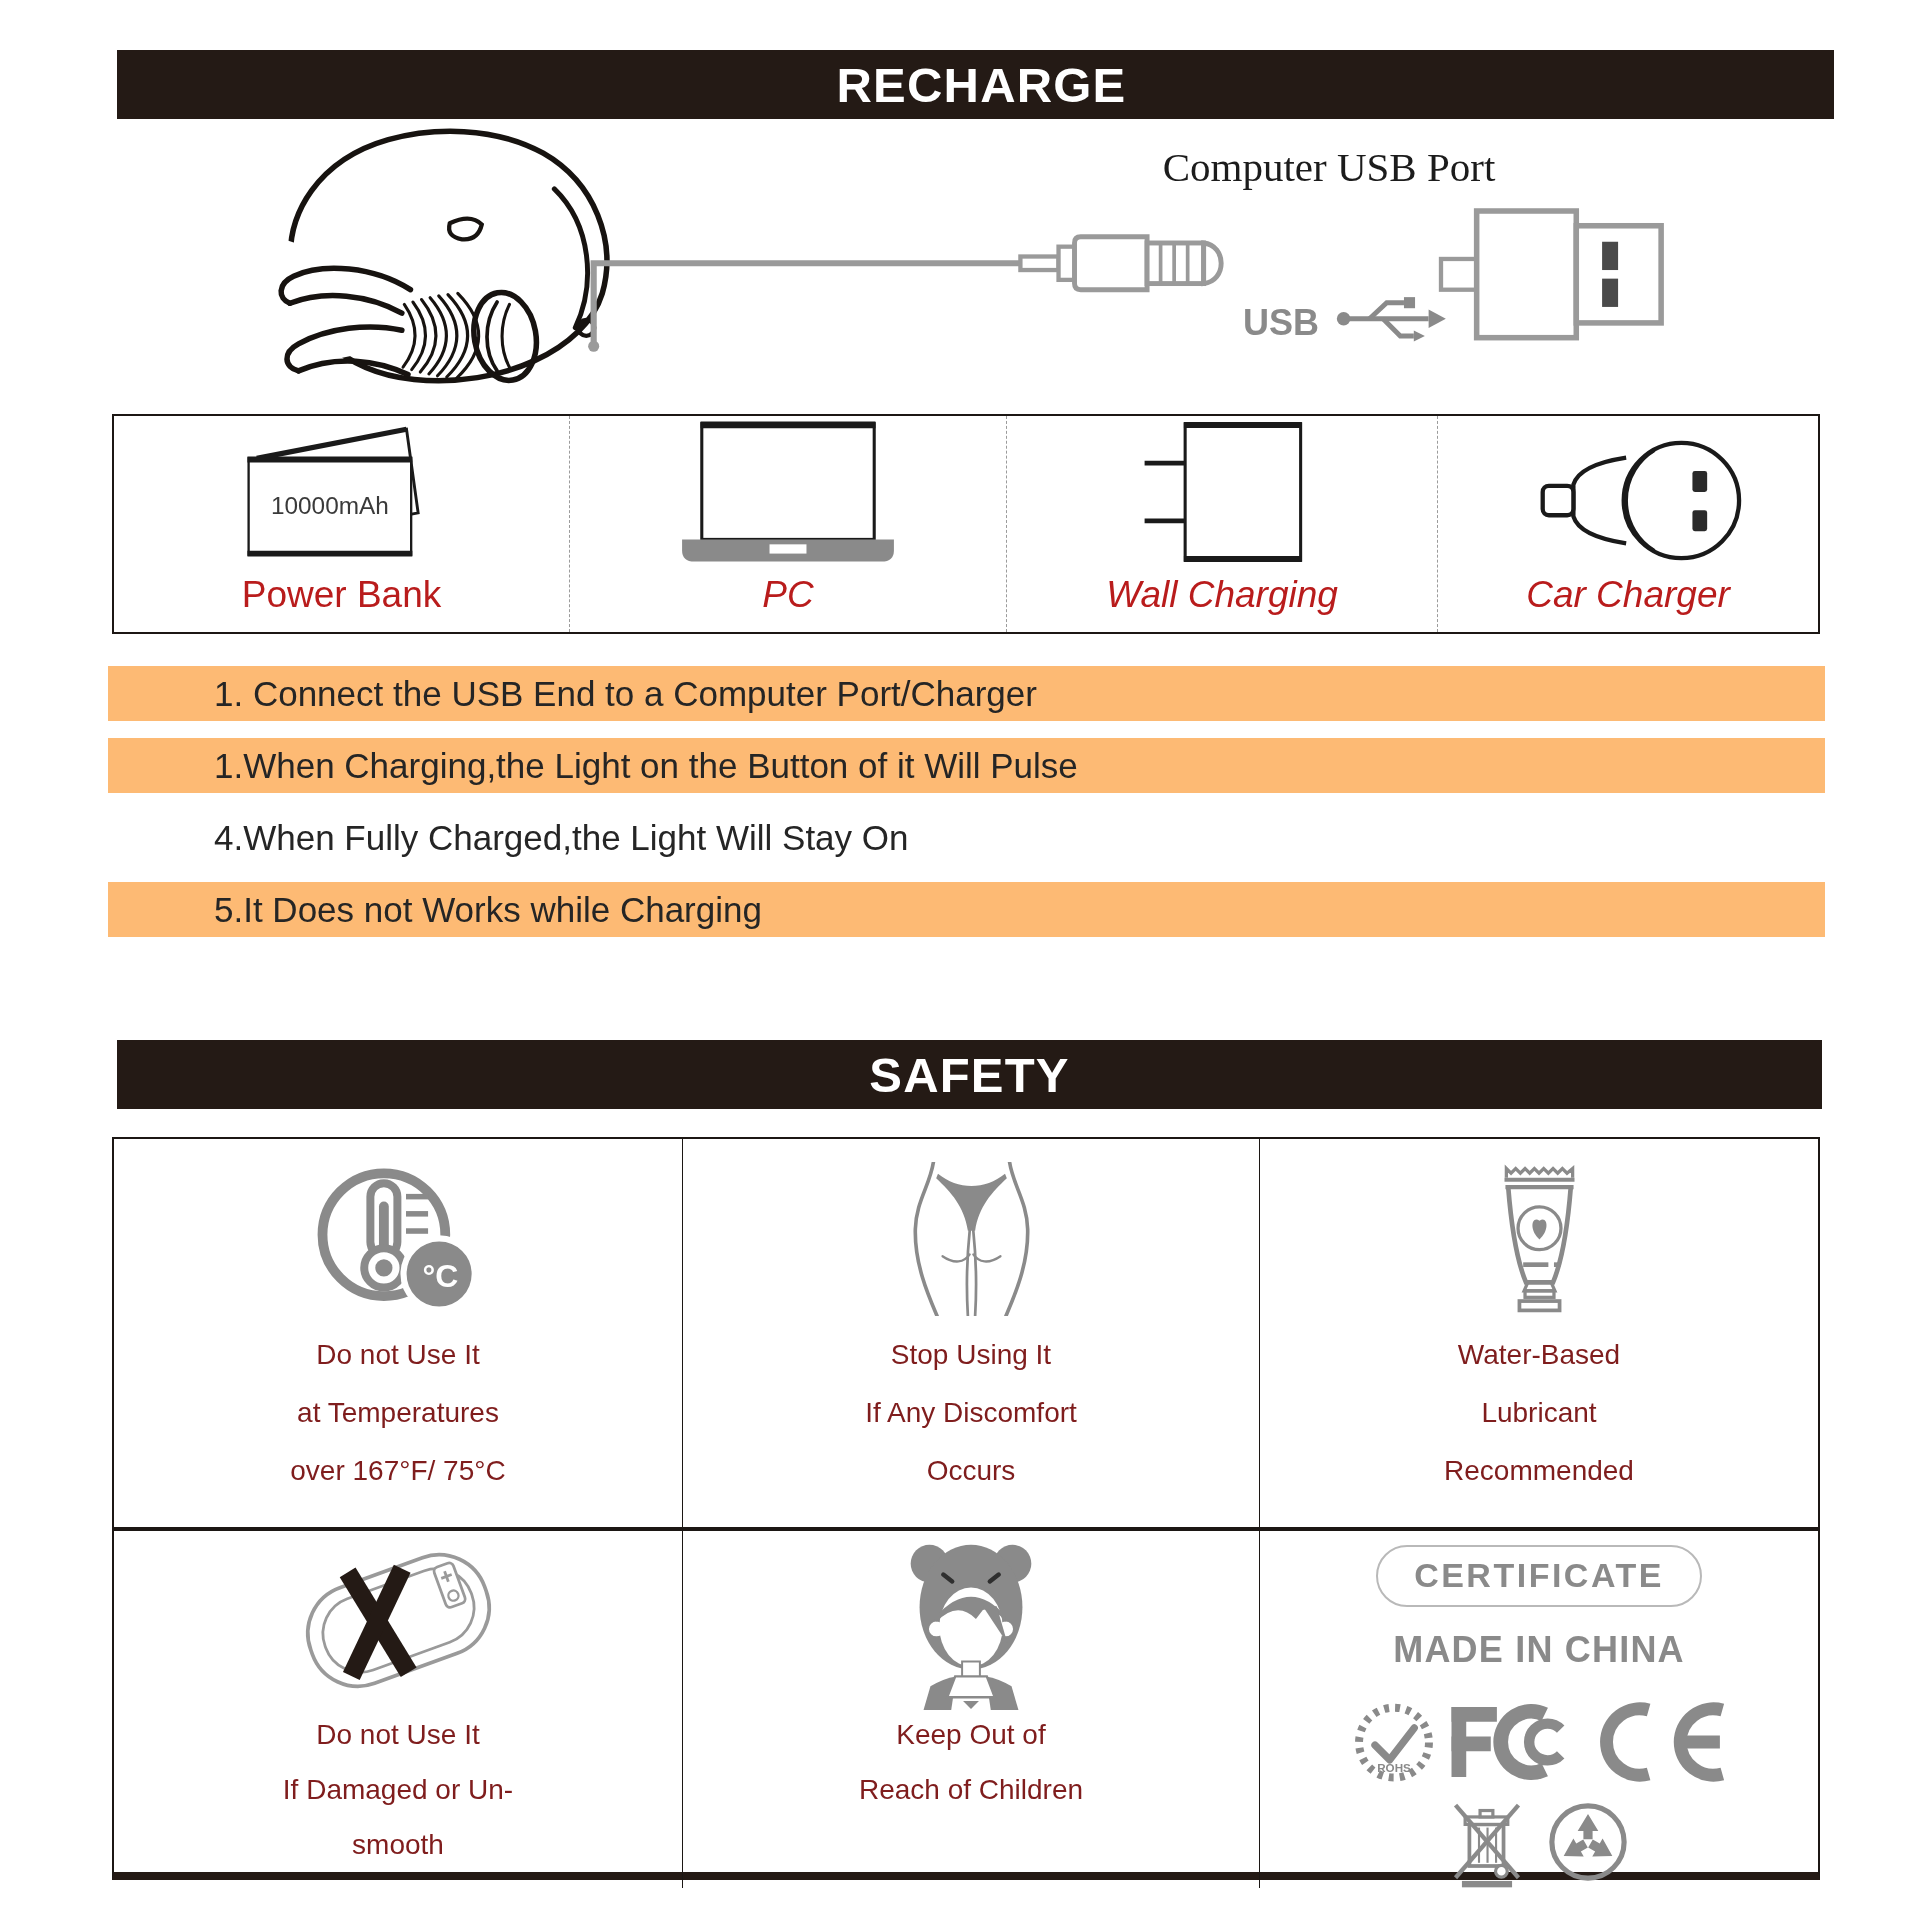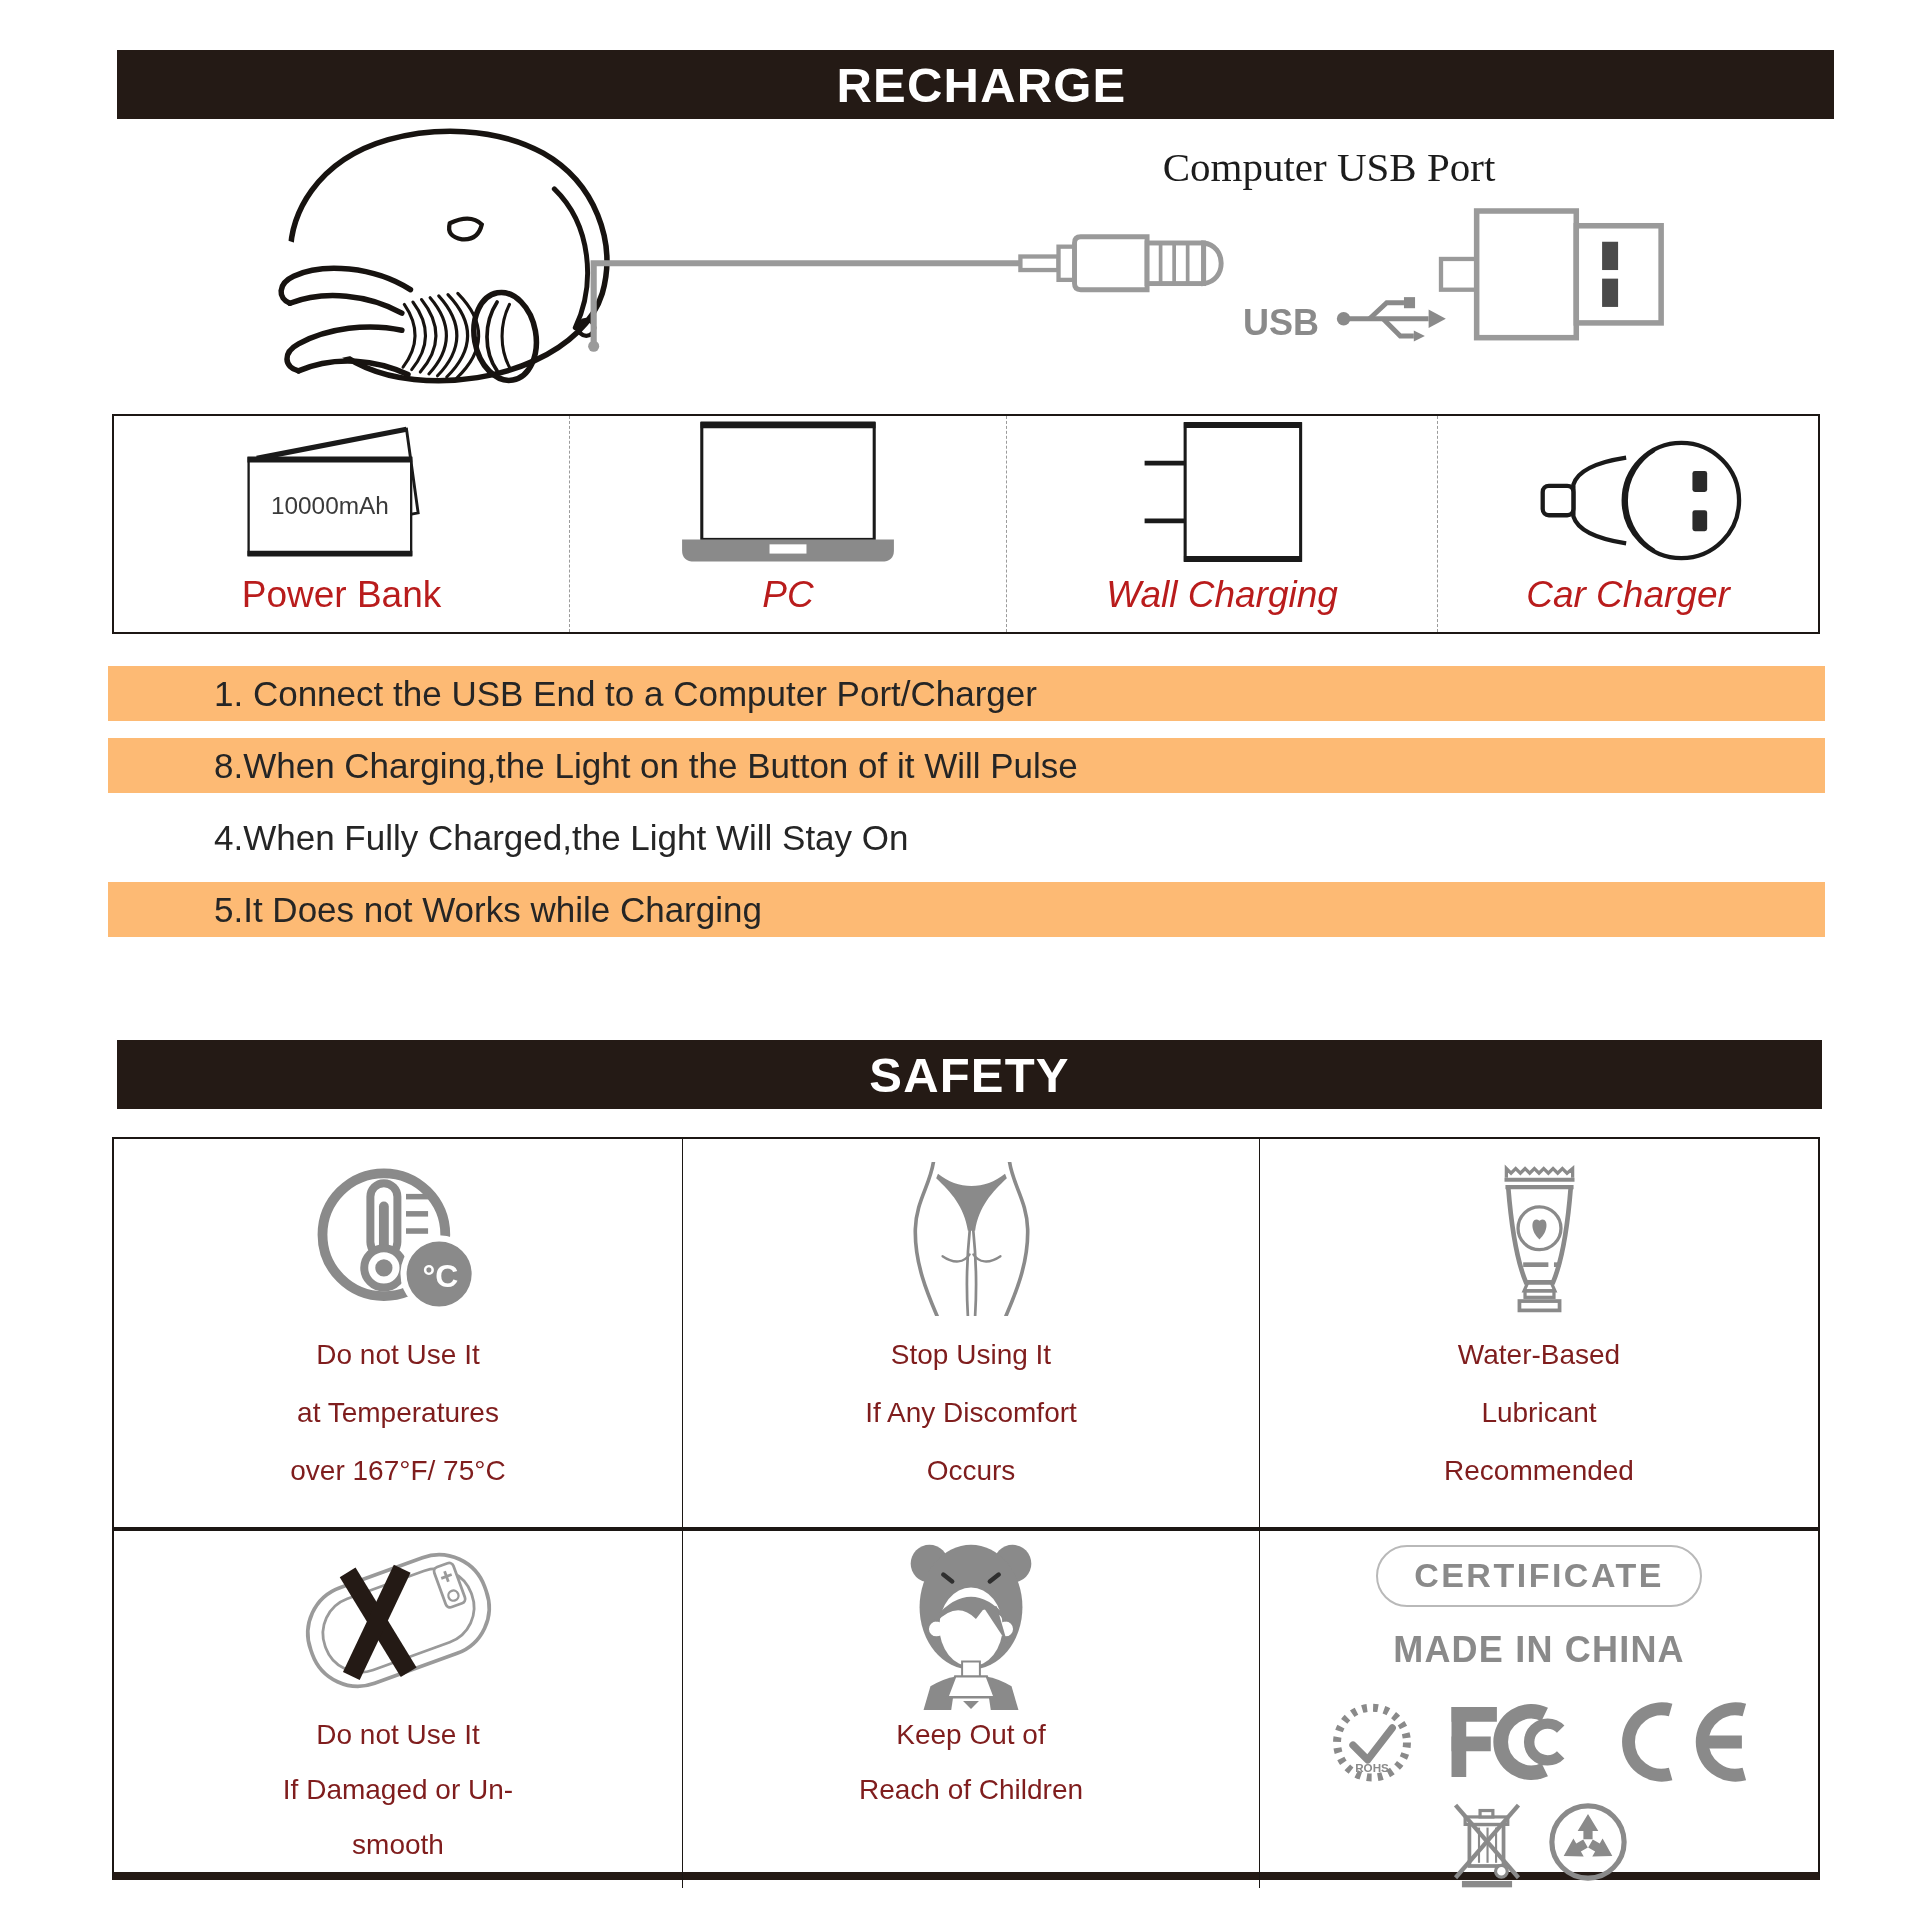--- a/index.html
+++ b/index.html
@@ -39,21 +39,21 @@
   .s-cell.row2{border-top:4.3px solid #1c1714;}
   .s-icon-r1{margin-top:23.4px;height:154px;display:flex;align-items:center;justify-content:center;}
   .s-icon-r2{margin-top:9.8px;height:160px;display:flex;align-items:center;justify-content:center;}
   .s-lines{margin-top:9.8px;text-align:center;font-size:28px;line-height:58px;color:#7f1d1d;}
   .s-lines.r2{line-height:55px;margin-top:6.2px;}
   
   .cert-cell{align-items:center;}
   .cert-pill{margin-top:13.5px;border:2.5px solid #b9b9b9;border-radius:43px;padding:9.8px 36px;
        color:#8a8a8a;font-weight:bold;font-size:34px;letter-spacing:2.5px;}
   .made-in{margin-top:22px;color:#8a8a8a;font-weight:bold;font-size:36px;letter-spacing:1.2px;}
-  .marks-row{margin-top:24.6px;display:flex;align-items:center;gap:22px;}
+  .marks-row{margin-top:24.6px;display:flex;align-items:center;gap:0;}
   .marks-row2{margin-top:8.6px;display:flex;align-items:center;gap:18.5px;}
 </style>
 </head>
 <body>
 
 <div class="page">
 
   <div class="bar bar-recharge">
     <span>RECHARGE</span>
   </div>
@@ -174,21 +174,21 @@
       </div>
       <div class="m-label">Car Charger</div>
     </div>
   </div>
 
   <div class="steps">
     <div class="step shaded">
         <span>1. Connect the USB End to a Computer Port/Charger</span>
       </div>
     <div class="step shaded">
-        <span>8.When Charging,the Light on the Button of it Will Pulse</span>
+        <span>1.When Charging,the Light on the Button of it Will Pulse</span>
       </div>
     <div class="step">
         <span>4.When Fully Charged,the Light Will Stay On</span>
       </div>
     <div class="step shaded">
         <span>5.It Does not Works while Charging</span>
       </div>
   </div>
 
   <div class="bar bar-safety">

